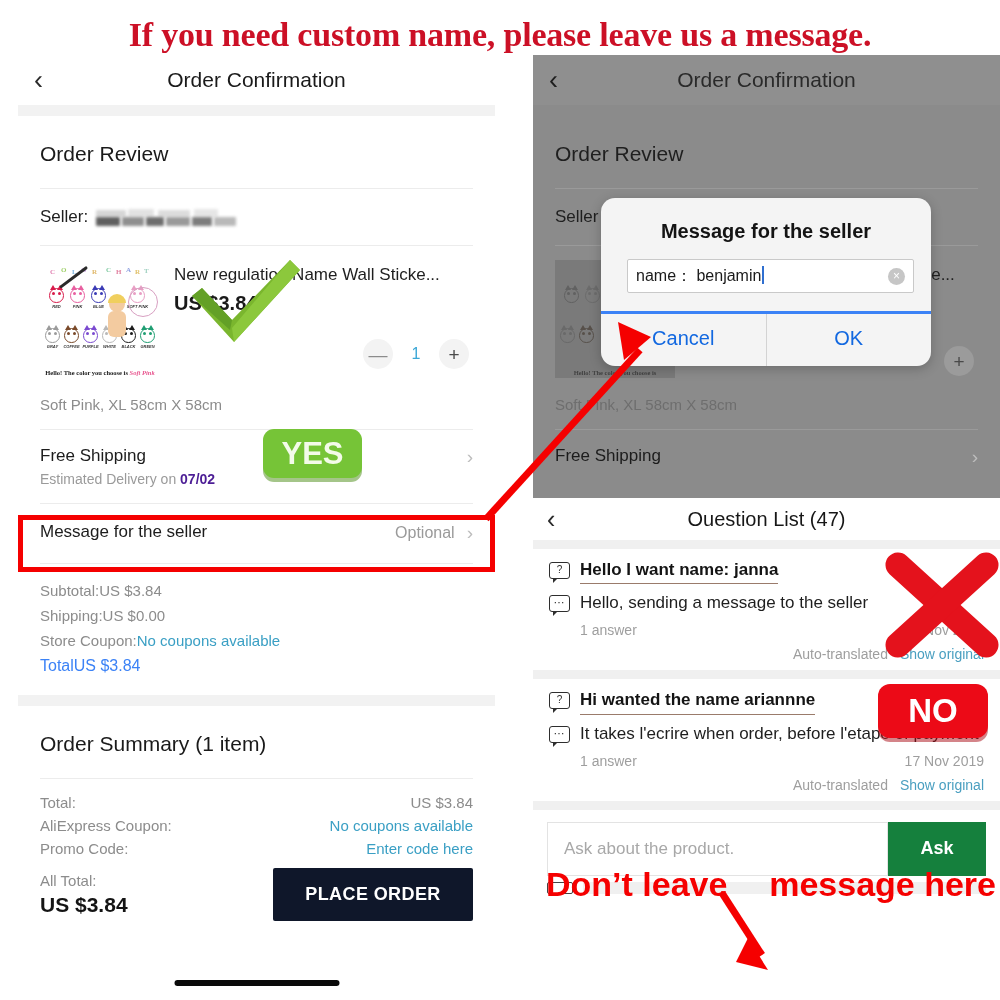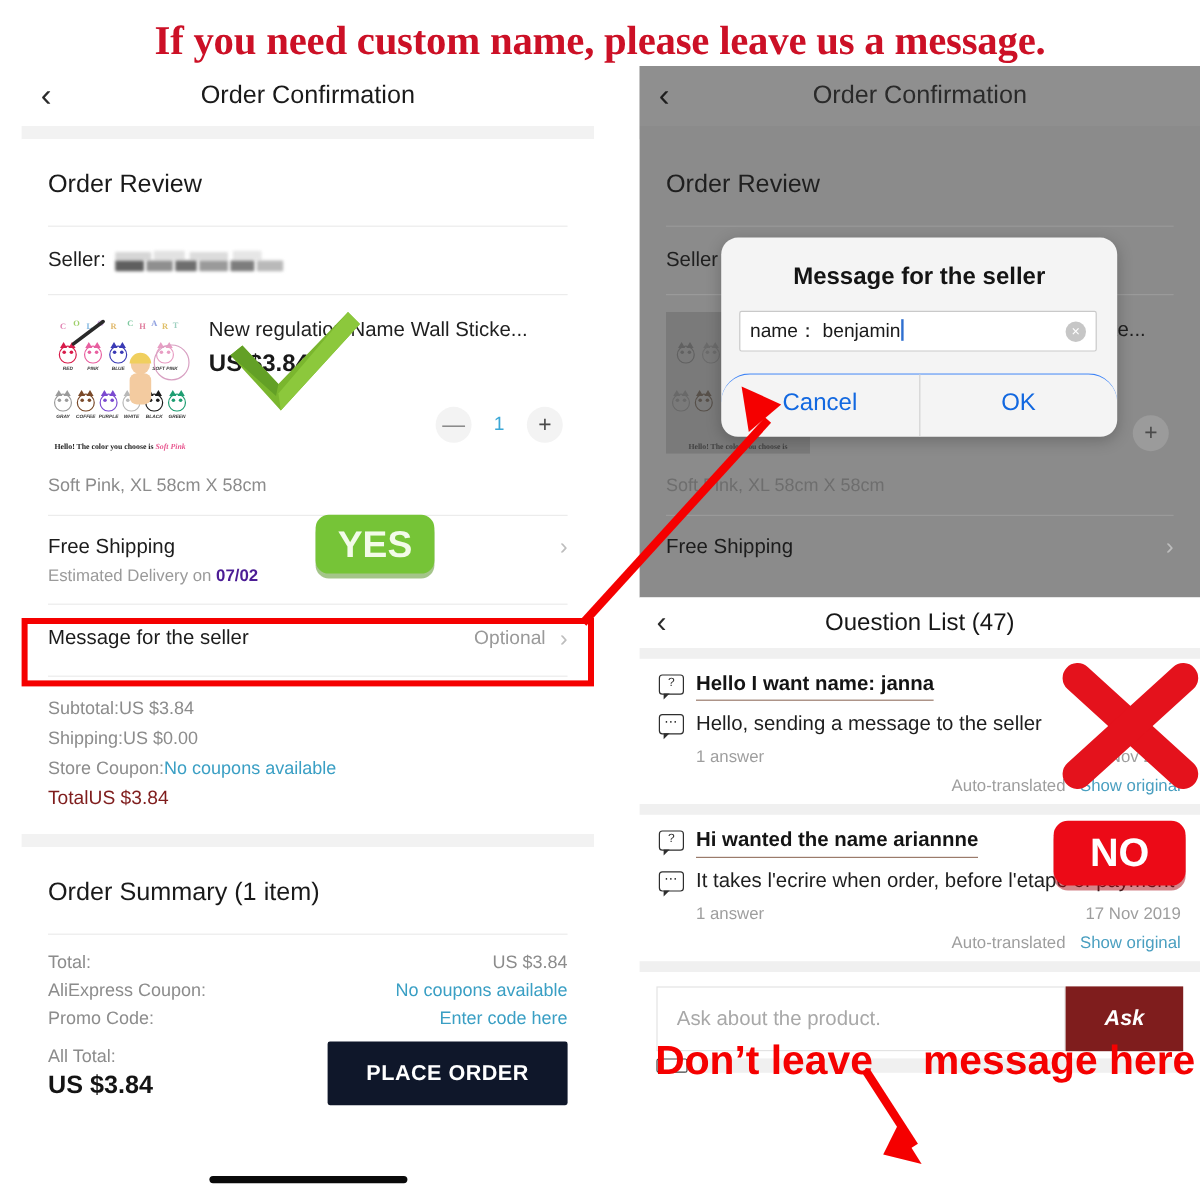--- a/index.html
+++ b/index.html
@@ -164,21 +164,21 @@
   .row-link .right-txt { font-size: 16px; color: #9a9a9a; }
   .chev { color: #bdbdbd; font-size: 19px; font-weight: 300; margin-left: 12px; line-height: 1.2;}
 
   .totals { padding: 14px 0 16px 0; }
   .tot-row {
     display: flex; align-items: baseline;
     font-size: 15px; color: #8c8c8c; padding: 4px 0;
   }
   .tot-row .v { color: #8c8c8c; }
   .tot-row .v.link { color: #3a9fc4; }
-  .tot-row.strong .k, .tot-row.strong .v { color: #7f1d1d; font-size: 16px; }
+  .tot-row.strong .k, .tot-row.strong .v { color: #3b82f6; font-size: 16px; }
 
   
   .summary-total-row { display:flex; justify-content:space-between; align-items:baseline;
     font-size: 15px; color:#8c8c8c; padding: 3px 0; }
   .summary-total-row .link { color:#3a9fc4; }
   .alltotal-wrap {
     display:flex; align-items:center; justify-content:space-between;
     padding: 8px 0 0 0;
   }
   .alltotal .k { font-size: 15px; color: #8c8c8c; }
@@ -208,33 +208,33 @@
   
   .modal {
     position: absolute; left: 68px; top: 143px; width: 330px;
     background: #f4f4f4; border-radius: 14px; overflow: hidden;
     box-shadow: 0 3px 12px rgba(0,0,0,0.22);
   }
   .modal-title {
     text-align:center; font-size: 20px; font-weight: bold; color:#141414;
     padding: 22px 16px 16px 16px;
   }
-  .modal-input-wrap { padding: 0 17px 18px 15px; }
+  .modal-input-wrap { padding: 0 17px 18px 26px; }
   .modal-input {
     display:flex; align-items:center; background:#fff;
     border:1px solid #c9c9c9; border-radius: 2px; height: 34px; padding: 0 8px;
   }
   .modal-input .txt { font-size: 16px; color:#1a1a1a; flex:1; white-space:nowrap;}
   .caret { display:inline-block; width:2px; height:18px; background:#2f6fd0;
     vertical-align:-3px; margin-left:1px; }
   .clear-ic {
     width: 17px; height: 17px; border-radius: 50%; background: #c6c6c6;
     color:#fff; font-size: 12px; line-height:17px; text-align:center;
   }
-  .modal-actions { display:flex; border-top: 1px solid #3b82f6; border-radius: 24px; }
+  .modal-actions { display:flex; border-top: 3px solid #3b82f6; }
   .modal-actions .btn {
     flex:1; text-align:center; padding: 13px 0 16px 0;
     font-size: 20px; color:#1268e0;
   }
   .modal-actions .btn + .btn { border-left: 1px solid #d3d3d3; }
 
   
   .q-panel { background:#fff; position:relative; }
   .q-nav { height: 42px; display:flex; align-items:center; justify-content:center; position:relative; background:#fff;}
   .q-nav .title { font-size: 20px; color:#171717; }
@@ -271,23 +271,23 @@
   .ask-bar {
     display:flex; align-items:center; padding: 12px 14px 0 14px; gap:0;
     background:#fff;
   }
   .ask-input {
     flex:1; height: 54px; border:1px solid #e3e3e3; background:#fff;
     display:flex; align-items:center; padding: 0 16px;
     font-size: 17px; color:#a8a8a8;
   }
   .ask-btn {
-    width: 98px; height: 54px; background:#7f1d1d; color:#fff;
+    width: 98px; height: 54px; background:#15803d; color:#fff;
     display:flex; align-items:center; justify-content:center;
-    font-size:18px; font-weight:bold;font-style:italic;
+    font-size:18px; font-weight:bold;
   }
   .ask-cut { height: 12px; display:flex; gap: 10px; padding: 6px 14px 0 14px; }
   .ask-cut i { display:block; width:26px; height:12px; border:1.4px solid #444; border-radius:2px;}
   .ask-cut u { display:block; flex:1; height:12px; background:#f0f0f0; }
 
   
   .anno { position:absolute; pointer-events:none; }
 
   .red-box {
     position:absolute; left: 18px; top: 515px; width: 477px; height: 57px;

